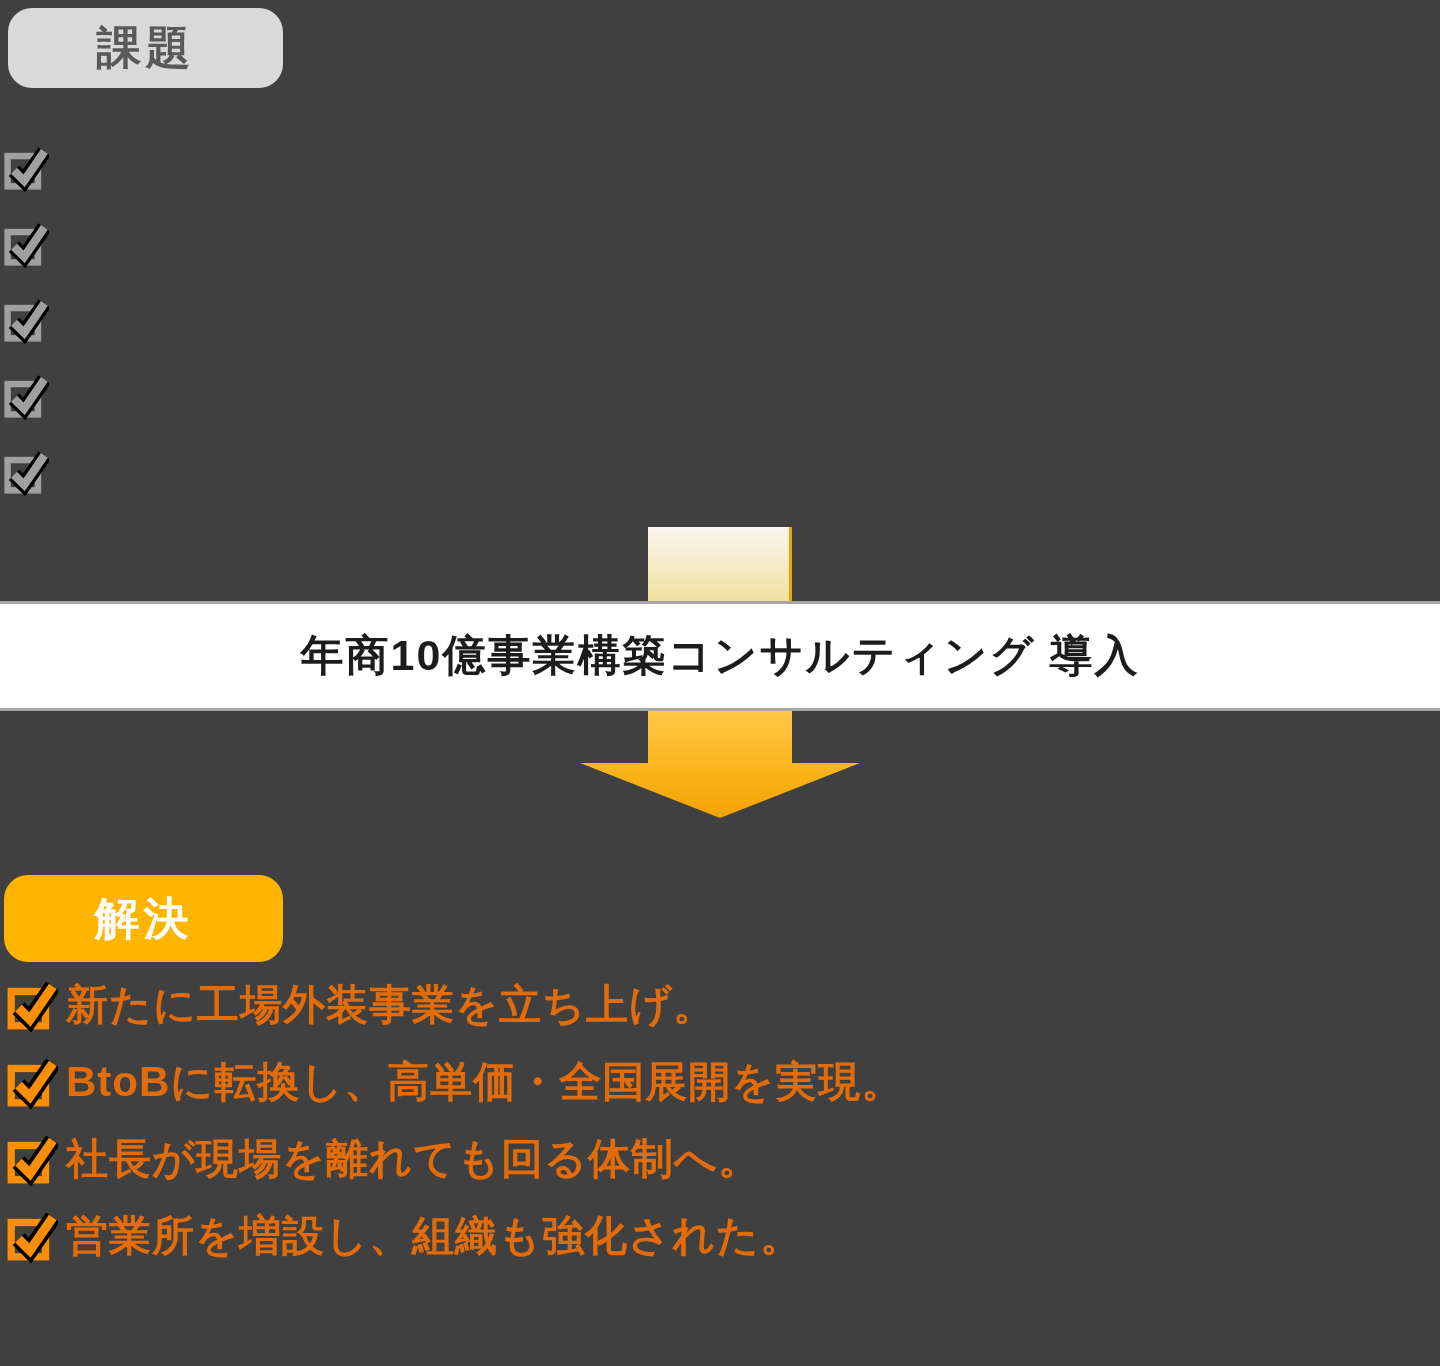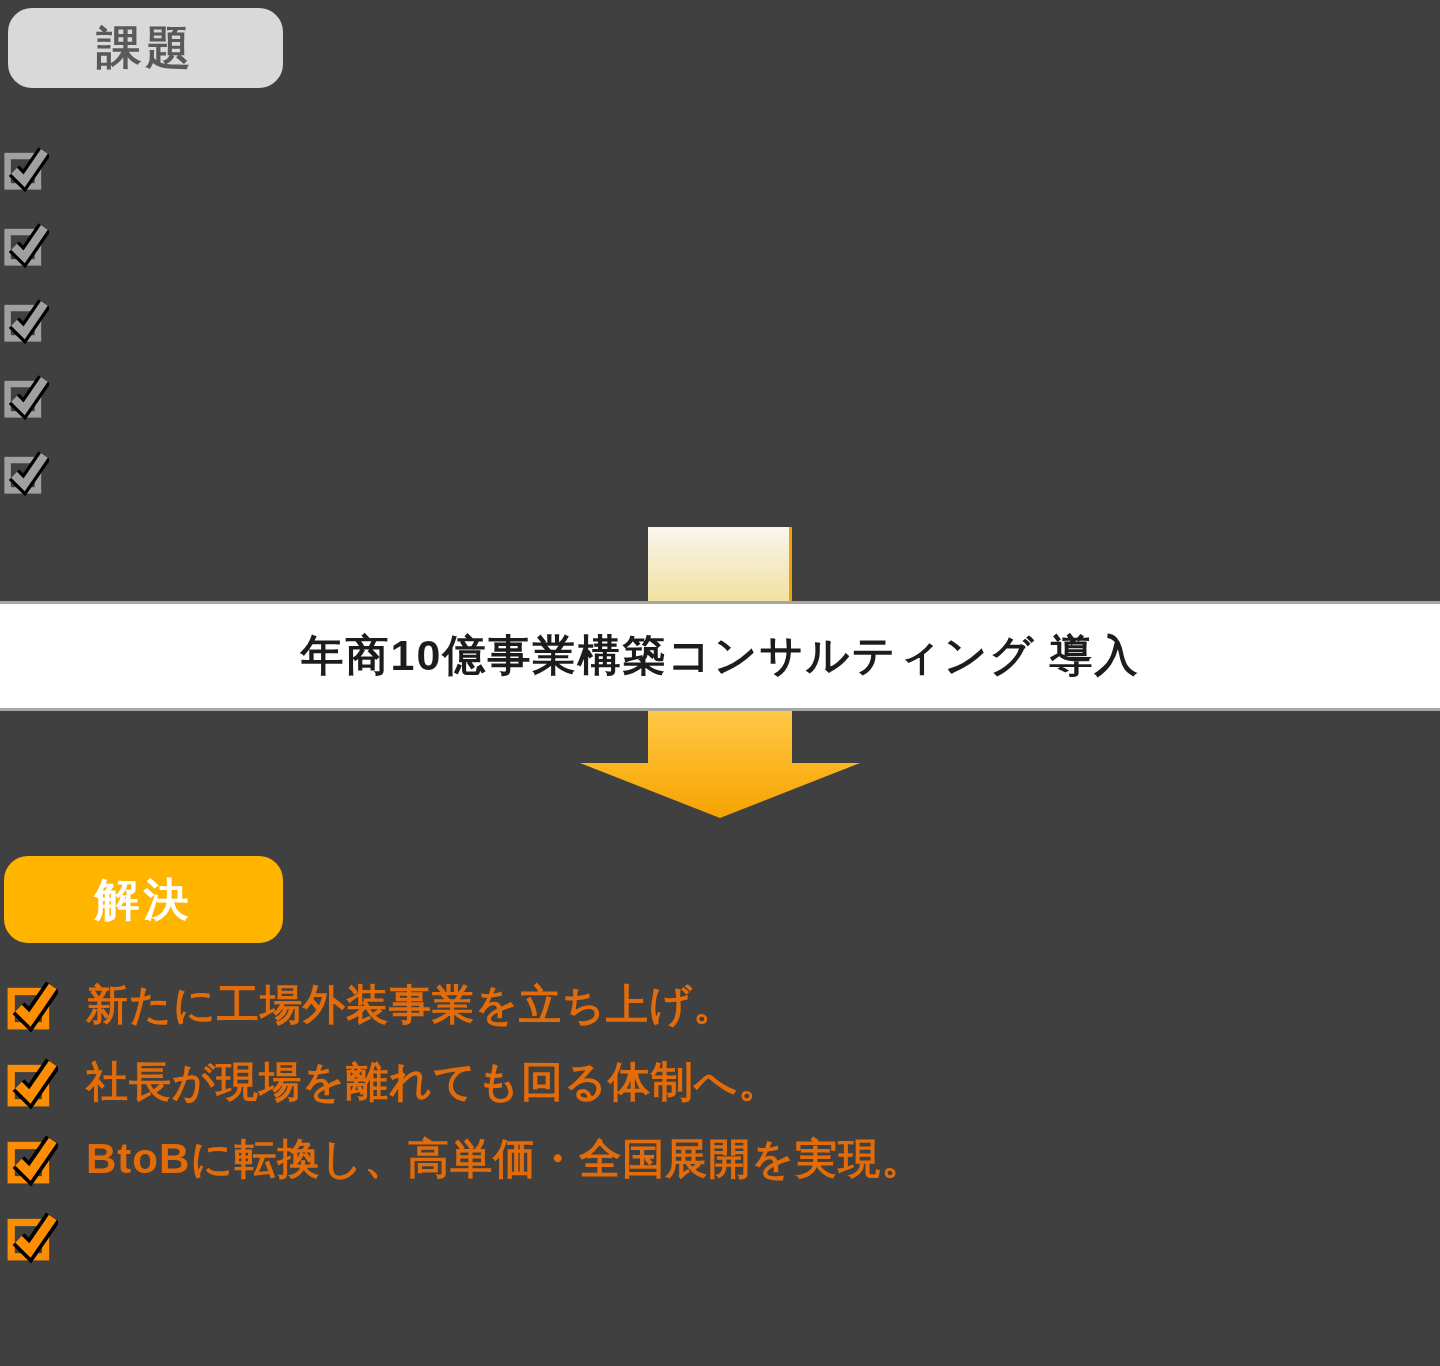--- a/index.html
+++ b/index.html
@@ -28,21 +28,21 @@
     border-radius: 24px;
     letter-spacing: 4px;
   }
   .badge-problem {
     left: 8px; top: 8px;
     width: 275px; height: 80px;
     background: #D9D9D9;
     color: #595959;
   }
   .badge-solution {
-    left: 4px; top: 856px;
+    left: 4px; top: 875px;
     width: 279px; height: 87px;
     background: #FFB400;
     color: #FFFFFF;
   }
 
   
   .problem-list {
     position: absolute;
     left: 3px; top: 130px;
     display: flex;
@@ -63,21 +63,21 @@
   .solution-list {
     position: absolute;
     left: 6px; top: 966px;
     display: flex;
     flex-direction: column;
   }
   .solution-row {
     height: 77px;
     display: flex;
     align-items: center;
-    gap: 28px;
+    gap: 8px;
   }
   .solution-row .cb-icon {
     width: 52px;
     height: 56px;
     color: #FB8E04;
   }
   .solution-row .item-text {
     color: #E36C0A;
     font-weight: 700;
     font-size: 42px;
@@ -197,32 +197,33 @@
         <path d="M12 29 L23 40 L45 8" fill="none" stroke="currentColor" stroke-width="9"></path>
       </svg>
       <span class="item-text">新たに工場外装事業を立ち上げ。</span>
     </div>
     <div class="solution-row">
       <svg class="cb-icon" viewBox="0 0 50 52">
         <rect x="5" y="13" width="33" height="33" fill="none" stroke="currentColor" stroke-width="7"></rect>
         <path d="M12 29 L23 40 L45 8" fill="none" stroke="#000000" stroke-width="16"></path>
         <path d="M12 29 L23 40 L45 8" fill="none" stroke="currentColor" stroke-width="9"></path>
       </svg>
+      <span class="item-text">BtoBに転換し、高単価・全国展開を実現。</span>
+    </div>
+    <div class="solution-row">
+      <svg class="cb-icon" viewBox="0 0 50 52">
+        <rect x="5" y="13" width="33" height="33" fill="none" stroke="currentColor" stroke-width="7"></rect>
+        <path d="M12 29 L23 40 L45 8" fill="none" stroke="#000000" stroke-width="16"></path>
+        <path d="M12 29 L23 40 L45 8" fill="none" stroke="currentColor" stroke-width="9"></path>
+      </svg>
       <span class="item-text">社長が現場を離れても回る体制へ。</span>
     </div>
     <div class="solution-row">
       <svg class="cb-icon" viewBox="0 0 50 52">
         <rect x="5" y="13" width="33" height="33" fill="none" stroke="currentColor" stroke-width="7"></rect>
         <path d="M12 29 L23 40 L45 8" fill="none" stroke="#000000" stroke-width="16"></path>
         <path d="M12 29 L23 40 L45 8" fill="none" stroke="currentColor" stroke-width="9"></path>
       </svg>
-      <span class="item-text">BtoBに転換し、高単価・全国展開を実現。</span>
-    </div>
-    <div class="solution-row">
-      <svg class="cb-icon" viewBox="0 0 50 52">
-        <rect x="5" y="13" width="33" height="33" fill="none" stroke="currentColor" stroke-width="7"></rect>
-        <path d="M12 29 L23 40 L45 8" fill="none" stroke="#000000" stroke-width="16"></path>
-        <path d="M12 29 L23 40 L45 8" fill="none" stroke="currentColor" stroke-width="9"></path>
-      </svg>
+      <span class="item-text">営業所を増設し、組織も強化された。</span>
     </div>
   </div>
 
 </div>
 
 </body></html>

